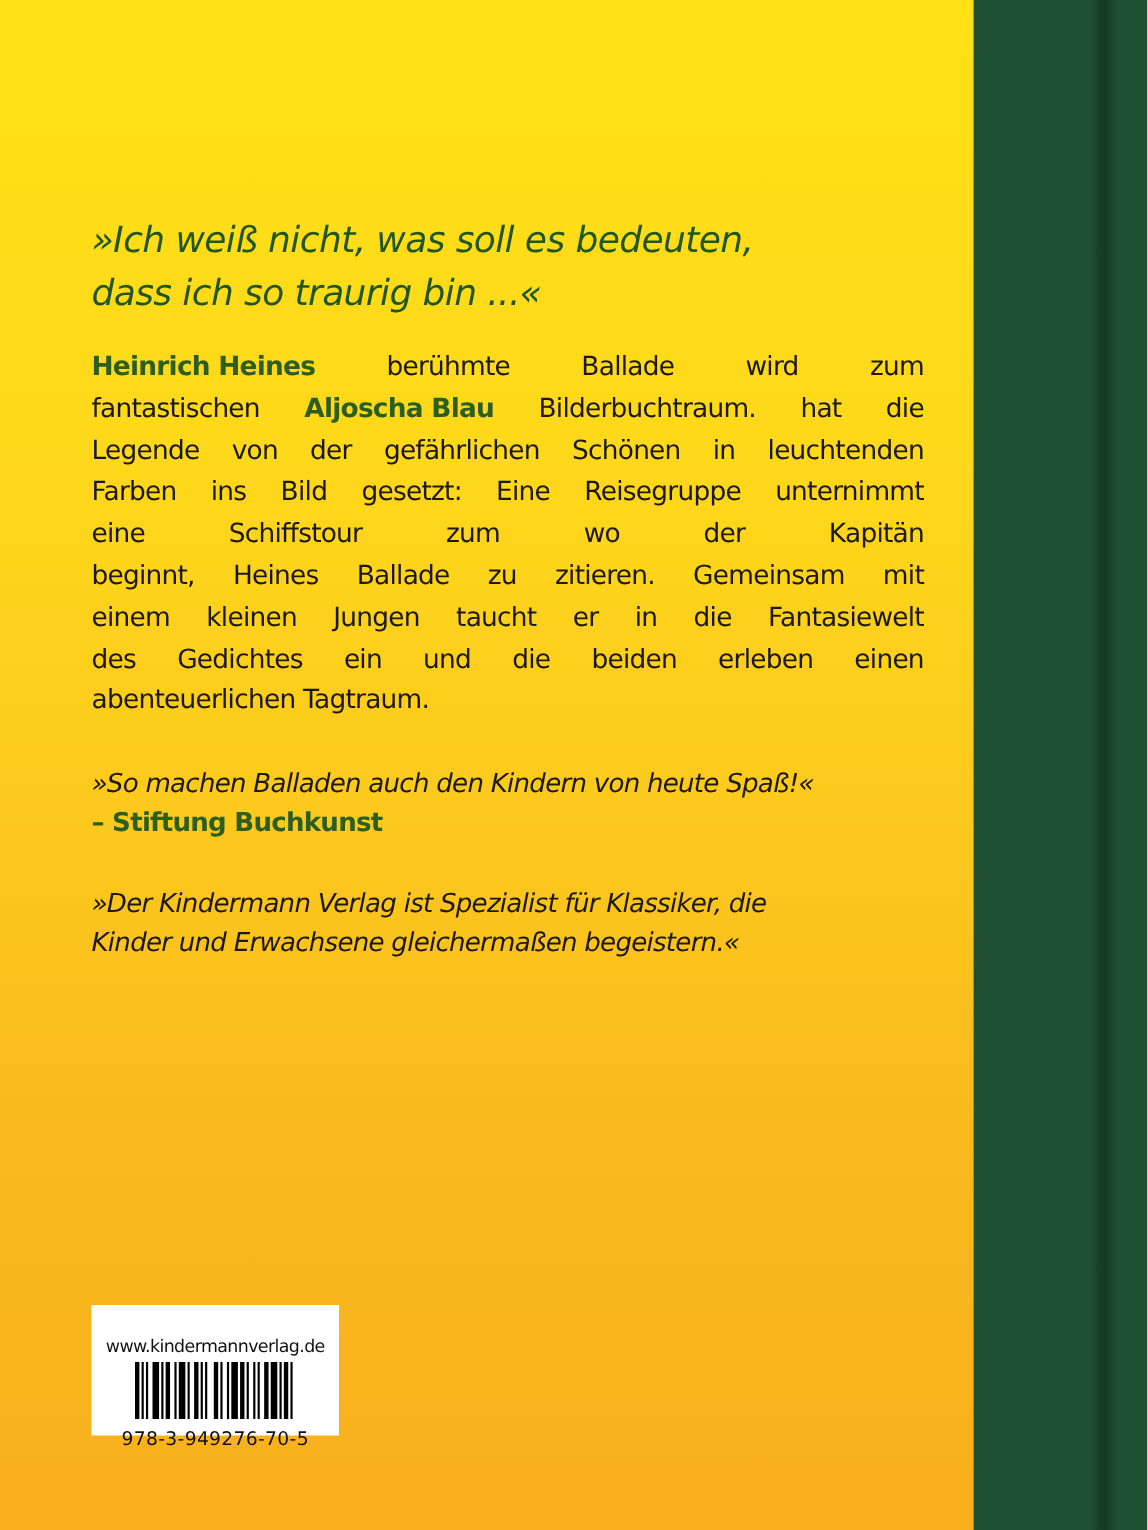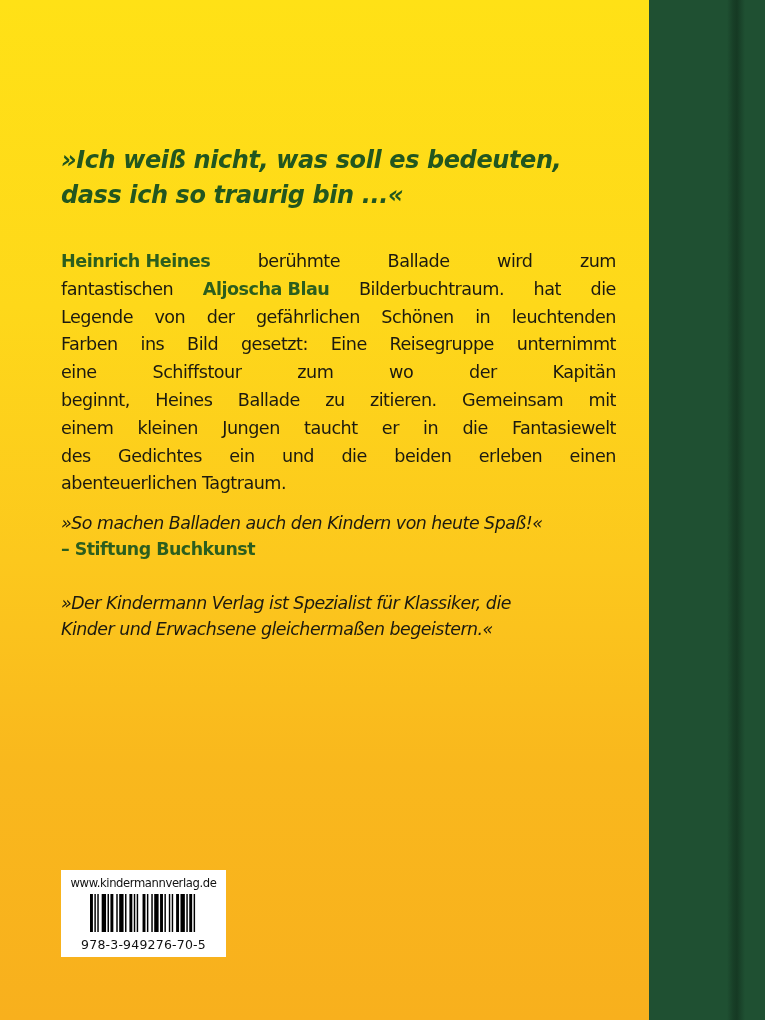--- a/index.html
+++ b/index.html
@@ -14,45 +14,45 @@
   .spine {
     position: absolute; left: 649px; top: 0; width: 116px; height: 1020px;
     background: #1F5032;
   }
   .groove {
     position: absolute; left: 727px; top: 0; width: 18px; height: 1020px;
     background: linear-gradient(90deg, rgba(0,0,0,0) 0%, rgba(10,30,18,0.35) 35%, rgba(10,30,18,0.45) 55%, rgba(0,0,0,0) 100%);
   }
   .headline {
     position: absolute; left: 61px; top: 143px; width: 560px;
-    font-family: "DejaVu Sans", sans-serif; font-style: italic; font-weight: bold;
+    font-family: "DejaVu Sans", sans-serif; font-style: italic; font-weight: normal;
     font-size: 24px; line-height: 35px; color: #22561F; letter-spacing: -0.4px;
   }
   .headline div { white-space: nowrap; }
   .blurb {
-    position: absolute; left: 61px; top: 248px; width: 555px;
+    position: absolute; left: 61px; top: 232px; width: 555px;
     font-family: "DejaVu Sans", sans-serif; font-size: 17.6px; line-height: 27.8px;
     color: #1c1a10; letter-spacing: -0.5px;
   }
   .blurb .line { display: flex; justify-content: space-between; white-space: nowrap; }
   .blurb .line.last { justify-content: flex-start; }
   .blurb .line span.w { display: inline-block; }
   .green { color: #2C5E1E; font-weight: bold; }
   .review {
     position: absolute; left: 61px; width: 560px;
     font-family: "DejaVu Sans", sans-serif; font-size: 17.4px; line-height: 26px; color: #1c1a10;
     letter-spacing: -0.5px;
   }
   .review .quote { font-style: italic; white-space: nowrap; }
   .review .source { color: #2C5E1E; font-weight: bold; white-space: nowrap; }
   .review1 { top: 510px; }
   .review2 { top: 590px; }
   .isbn-box {
     position: absolute; left: 61px; top: 870px; width: 165px; height: 87px;
-    background: #FFFFFF; box-sizing: border-box; padding-top: 6px; text-align: center;
+    background: #FFFFFF; box-sizing: border-box; padding-top: 20px; text-align: center;
   }
   .isbn-box .url { font-size: 11.6px; color: #111; letter-spacing: -0.4px; line-height: 15px; }
   .isbn-box .barcode { display: block; margin: 3px auto 0; width: 108px; height: 38px; }
   .isbn-box .isbn { font-size: 12.5px; color: #111; letter-spacing: 0.2px; line-height: 16px; margin-top: 5px; }
 </style>
 </head>
 <body>
 
 <div class="cover"></div>
 <div class="spine">

